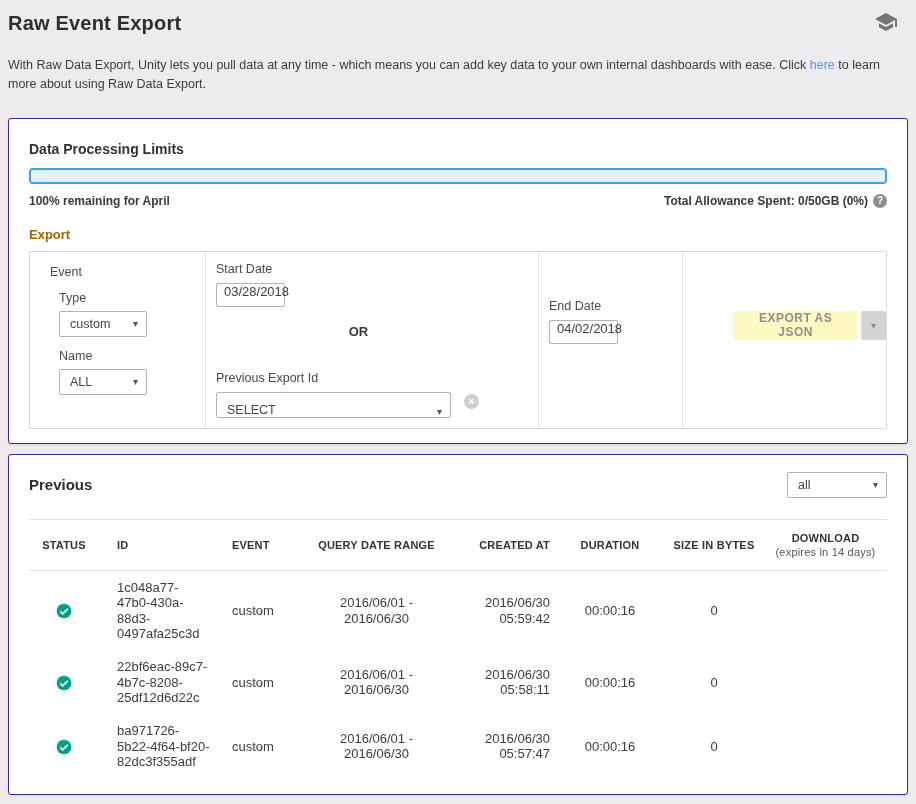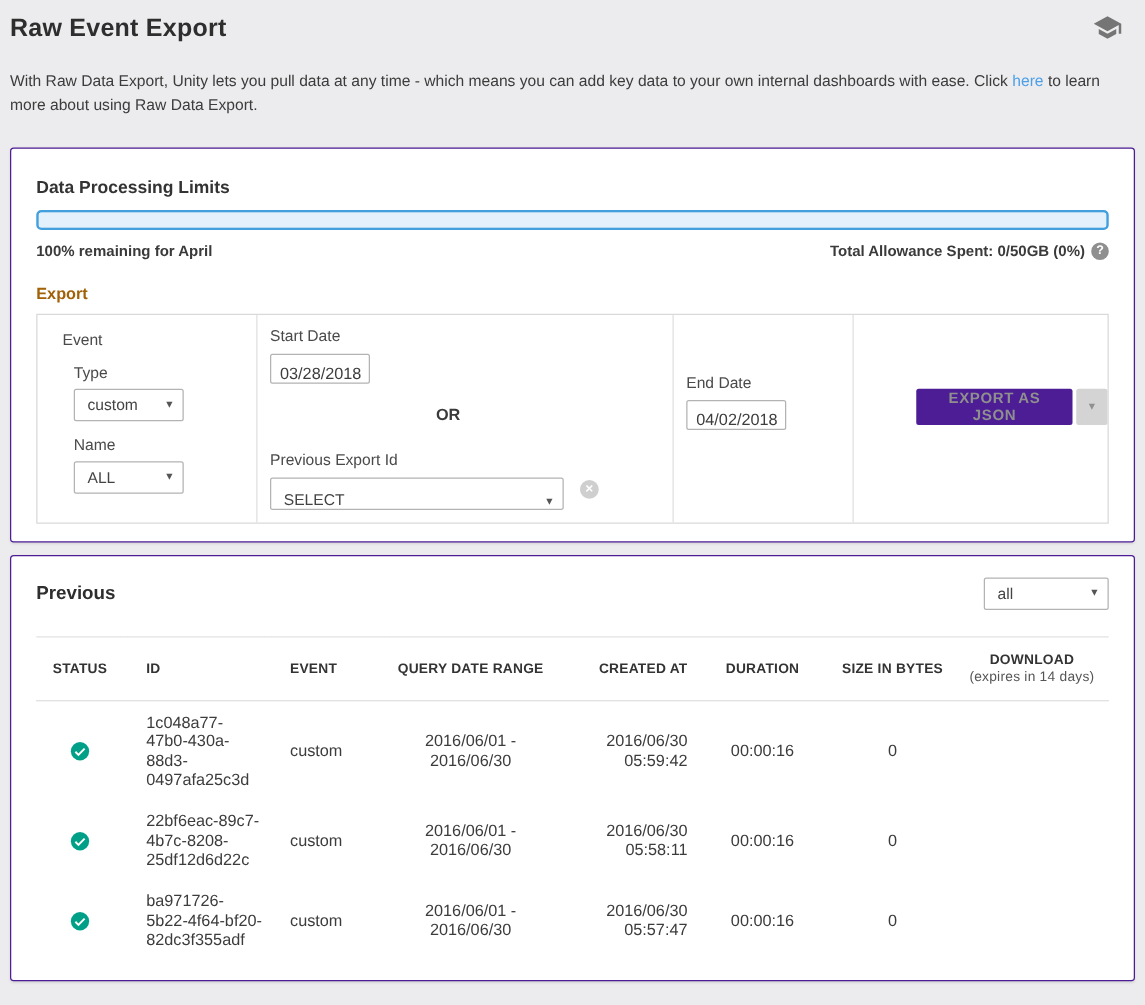--- a/index.html
+++ b/index.html
@@ -65,37 +65,37 @@
   .select {
     margin-top:6px; height:26px; background:#fff;
     border:1px solid #b3b3b3; border-radius:2px;
     display:flex; align-items:center; justify-content:space-between;
     padding:0 8px 0 10px; font-size:12.5px; color:#444; cursor:pointer;
   }
   .select .caret { font-size:10px; color:#555; line-height:1; }
   .select-small { width:88px; }
   .select-wide  { width:235px; display:inline-flex; vertical-align:middle;align-items:flex-end; }
   .date-input {
-    margin-top:7px; width:80px; height:24px; background:#fff;
+    margin-top:7px; width:69px; height:24px; background:#fff;
     border:1px solid #b3b3b3; border-radius:2px;
-    display:flex; align-items:flex-end; justify-content:space-between;
+    display:flex; align-items:flex-start; justify-content:space-between;
     padding:0 5px 0 7px; font-size:13px; color:#3d3d3d; cursor:text;
   }
   .calendar-icon { width:14px; height:14px; opacity:.45; }
   .or-label { width:285px; text-align:center; margin-top:17px; font-size:13px; font-weight:bold; color:#3a3a3a; }
-  .prev-label { margin-top:22px; }
+  .prev-label { margin-top:32px; }
   .select-row { margin-top:1px; display:flex; align-items:center; }
   .clear-icon {
     margin-left:13px; width:15px; height:15px; border-radius:50%;
     background:#cfcfcf; color:#fff; font-size:11px; font-weight:bold; line-height:1;
     display:flex; align-items:center; justify-content:center; cursor:pointer;
   }
   .split-button { display:flex; gap:3px; }
   .export-json-button {
-    border:none; background:#4c1d95; color:#8f8f8f;
+    border:none; background:#fef9c3; color:#8f8f8f;
     font-family:inherit; font-size:12px; font-weight:bold; letter-spacing:.5px;
     padding:0 13px; height:29px; border-radius:2px; cursor:pointer;margin-left:30px;
   }
   .export-arrow-button {
     border:none; background:#d4d4d4; color:#909090;
     width:28px; height:29px; border-radius:2px; font-size:10px; cursor:pointer;
   }
 
   
   .activity-header { display:flex; justify-content:space-between; align-items:center; }

